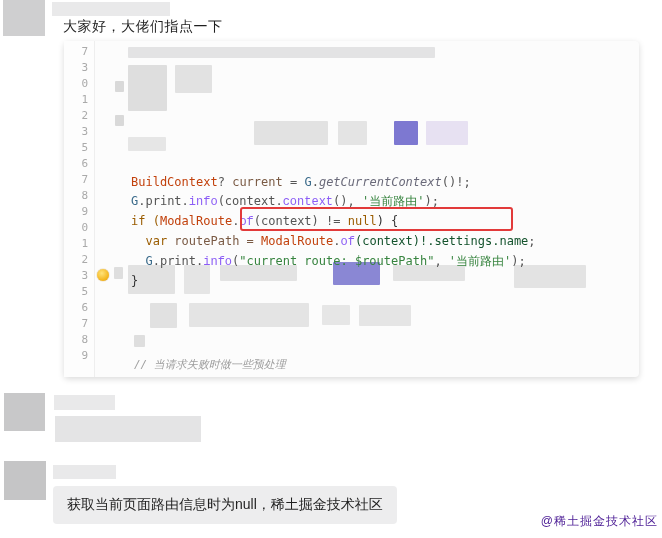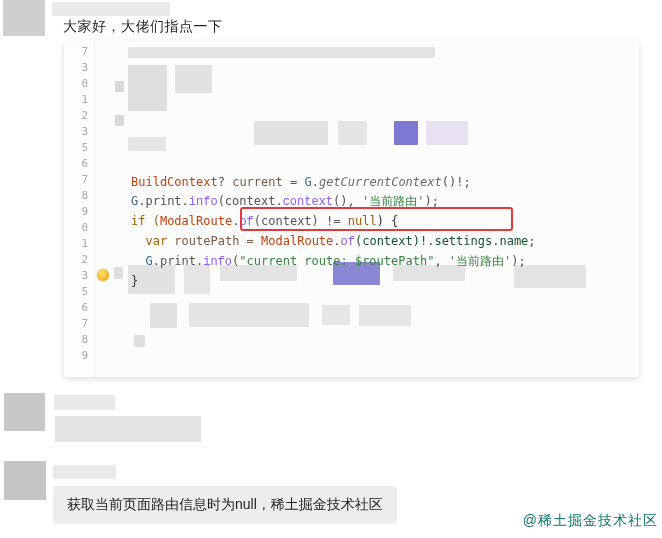--- a/index.html
+++ b/index.html
@@ -85,21 +85,21 @@
     background:#c5c5c6;
   }
   .msg3-bar { position:absolute; left:53px; top:465px; width:63px; height:14px; background:#e9e9ea; }
   .msg3-bubble {
     position:absolute; left:53px; top:486px;
     padding:10px 14px; background:#ededee; border-radius:4px;
   }
 
   .watermark {
     position:absolute; right:4px; bottom:8px;
-    font-size:14px; color:#0f766e; letter-spacing:1px;
+    font-size:12px; color:#4c1d95; letter-spacing:1px;
   }
 </style>
 </head>
 <body>
 
 <div class="msg1-avatar"></div>
 <div class="msg1-bar"></div>
 <div class="msg1-text">大家好，大佬们指点一下</div>
 
 <div class="code-card">
@@ -160,20 +160,21 @@
 <span class="tk-type">BuildContext</span><span class="tk-op">?</span> <span class="tk-var">current</span><span class="tk-op"> = </span><span class="tk-class">G</span><span class="tk-op">.</span><span class="tk-call">getCurrentContext</span><span class="tk-op">()!;</span>
 <span class="tk-class">G</span><span class="tk-op">.print.</span><span class="tk-method">info</span><span class="tk-op">(context.</span><span class="tk-method">context</span><span class="tk-op">(), </span><span class="tk-str">'当前路由'</span><span class="tk-op">);</span>
 <span class="tk-kw">if (</span><span class="tk-type">ModalRoute</span><span class="tk-op">.</span><span class="tk-method">of</span><span class="tk-op">(context) != </span><span class="tk-kw">null</span><span class="tk-brace">) {</span>
   <span class="tk-kw">var</span><span class="tk-var"> routePath = </span><span class="tk-type">ModalRoute</span><span class="tk-op">.</span><span class="tk-method">of</span><span class="tk-chain">(context)!.settings.name</span><span class="tk-op">;</span>
   <span class="tk-class">G</span><span class="tk-op">.print.</span><span class="tk-method">info</span><span class="tk-op">(</span><span class="tk-str">"current route: $routePath"</span><span class="tk-op">, </span><span class="tk-str">'当前路由'</span><span class="tk-op">);</span>
 <span class="tk-brace">}</span>
     </div>
 
     <div class="highlight-box" style="left:146px; top:166px; width:269px; height:20px;"></div>
 
+    <div class="comment-line">// 当请求失败时做一些预处理</div>
   </div>
 </div>
 
 <div class="msg2-avatar"></div>
 <div class="msg2-bar1"></div>
 <div class="msg2-bar2"></div>
 
 <div class="msg3-avatar"></div>
 <div class="msg3-bar"></div>
 <div class="msg3-bubble">

